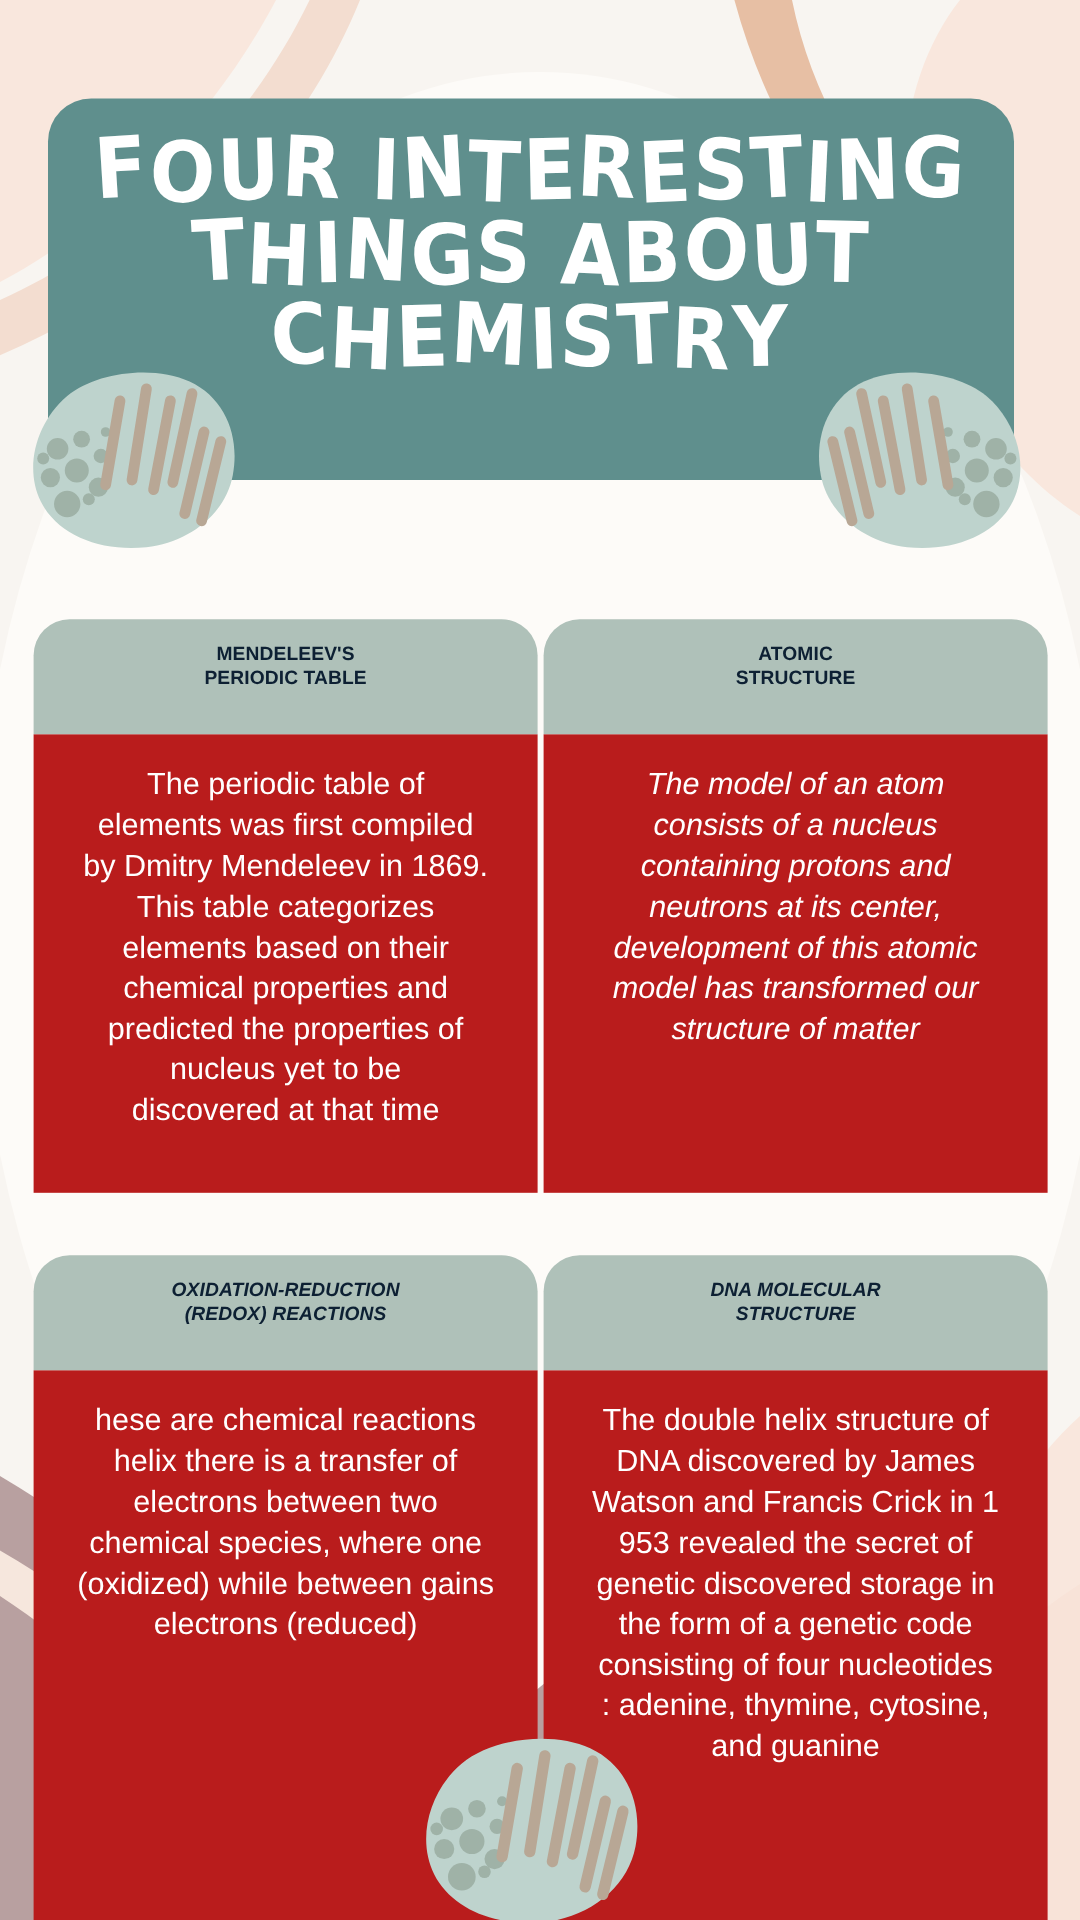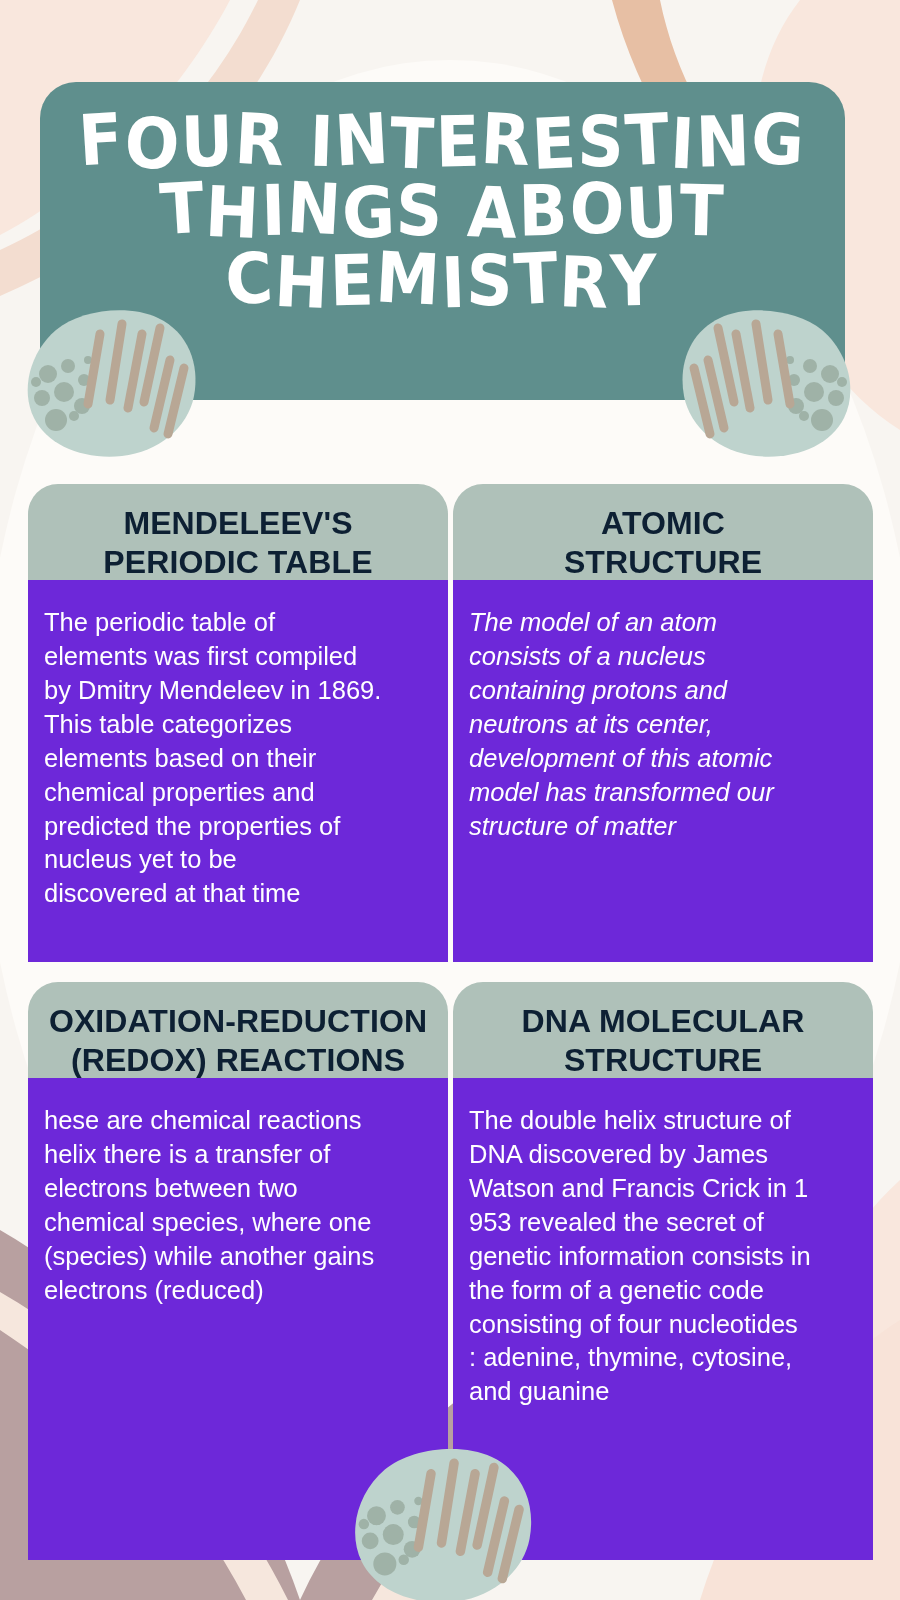--- a/index.html
+++ b/index.html
@@ -82,41 +82,43 @@
     row-gap: 20px;
   }
   .card { width: 420px; }
   .card-header {
     background: #afc1b9;
     border-radius: 30px 30px 0 0;
     padding: 20px 16px 14px 16px;
     text-align: center;
     color: #0d2033;
     font-weight: 700;
-    font-size: 32px;
+    font-size: 16px;
     line-height: 1.22em;
     letter-spacing: 0.1px;
+    margin-top: 32px;
   }
   .card-header .hl { display: block; white-space: nowrap; }
   .card-body {
-    background: #6d28d9;
+    background: #b91c1c;
     color: #ffffff;
+    text-align: center;
     font-size: 25.5px;
     line-height: 1.33em;
     padding: 26px 16px 26px 16px;
   }
   .card-body .bl { display: block; white-space: nowrap; }
 
   
   .card-1 .card-body { height: 330px; }
   .card-2 .card-body { height: 330px; font-style: italic; }
   .card-3 .card-body { height: 430px; }
   .card-4 .card-body { height: 430px; }
   .card-1 .card-header, .card-2 .card-header { height: 62px; }
-  .card-3 .card-header, .card-4 .card-header { height: 62px; }
+  .card-3 .card-header, .card-4 .card-header { height: 62px; font-style: italic; }
 </style>
 </head>
 <body>
 
 <div class="bg-layer">
   <svg class="bg-svg" viewBox="0 0 900 1600" xmlns="http://www.w3.org/2000/svg">
     <rect x="0" y="0" width="900" height="1600" fill="#f8f5f1"></rect>
 
     <ellipse cx="450" cy="760" rx="470" ry="700" fill="#fdfbf8"></ellipse>
 
@@ -268,36 +270,36 @@
   <div class="card card-3">
     <div class="card-header">
       <span class="hl">OXIDATION-REDUCTION</span>
       <span class="hl">(REDOX) REACTIONS</span>
     </div>
     <div class="card-body">
       <span class="bl">hese are chemical reactions</span>
       <span class="bl">helix there is a transfer of</span>
       <span class="bl">electrons between two</span>
       <span class="bl">chemical species, where one</span>
-      <span class="bl">(species) while another gains</span>
+      <span class="bl">(oxidized) while between gains</span>
       <span class="bl">electrons (reduced)</span>
     </div>
   </div>
 
   <div class="card card-4">
     <div class="card-header">
       <span class="hl">DNA MOLECULAR</span>
       <span class="hl">STRUCTURE</span>
     </div>
     <div class="card-body">
       <span class="bl">The double helix structure of</span>
       <span class="bl">DNA discovered by James</span>
       <span class="bl">Watson and Francis Crick in 1</span>
       <span class="bl">953 revealed the secret of</span>
-      <span class="bl">genetic information consists in</span>
+      <span class="bl">genetic discovered storage in</span>
       <span class="bl">the form of a genetic code</span>
       <span class="bl">consisting of four nucleotides</span>
       <span class="bl">: adenine, thymine, cytosine,</span>
       <span class="bl">and guanine</span>
     </div>
   </div>
 
 </div>
 
 </body></html>

